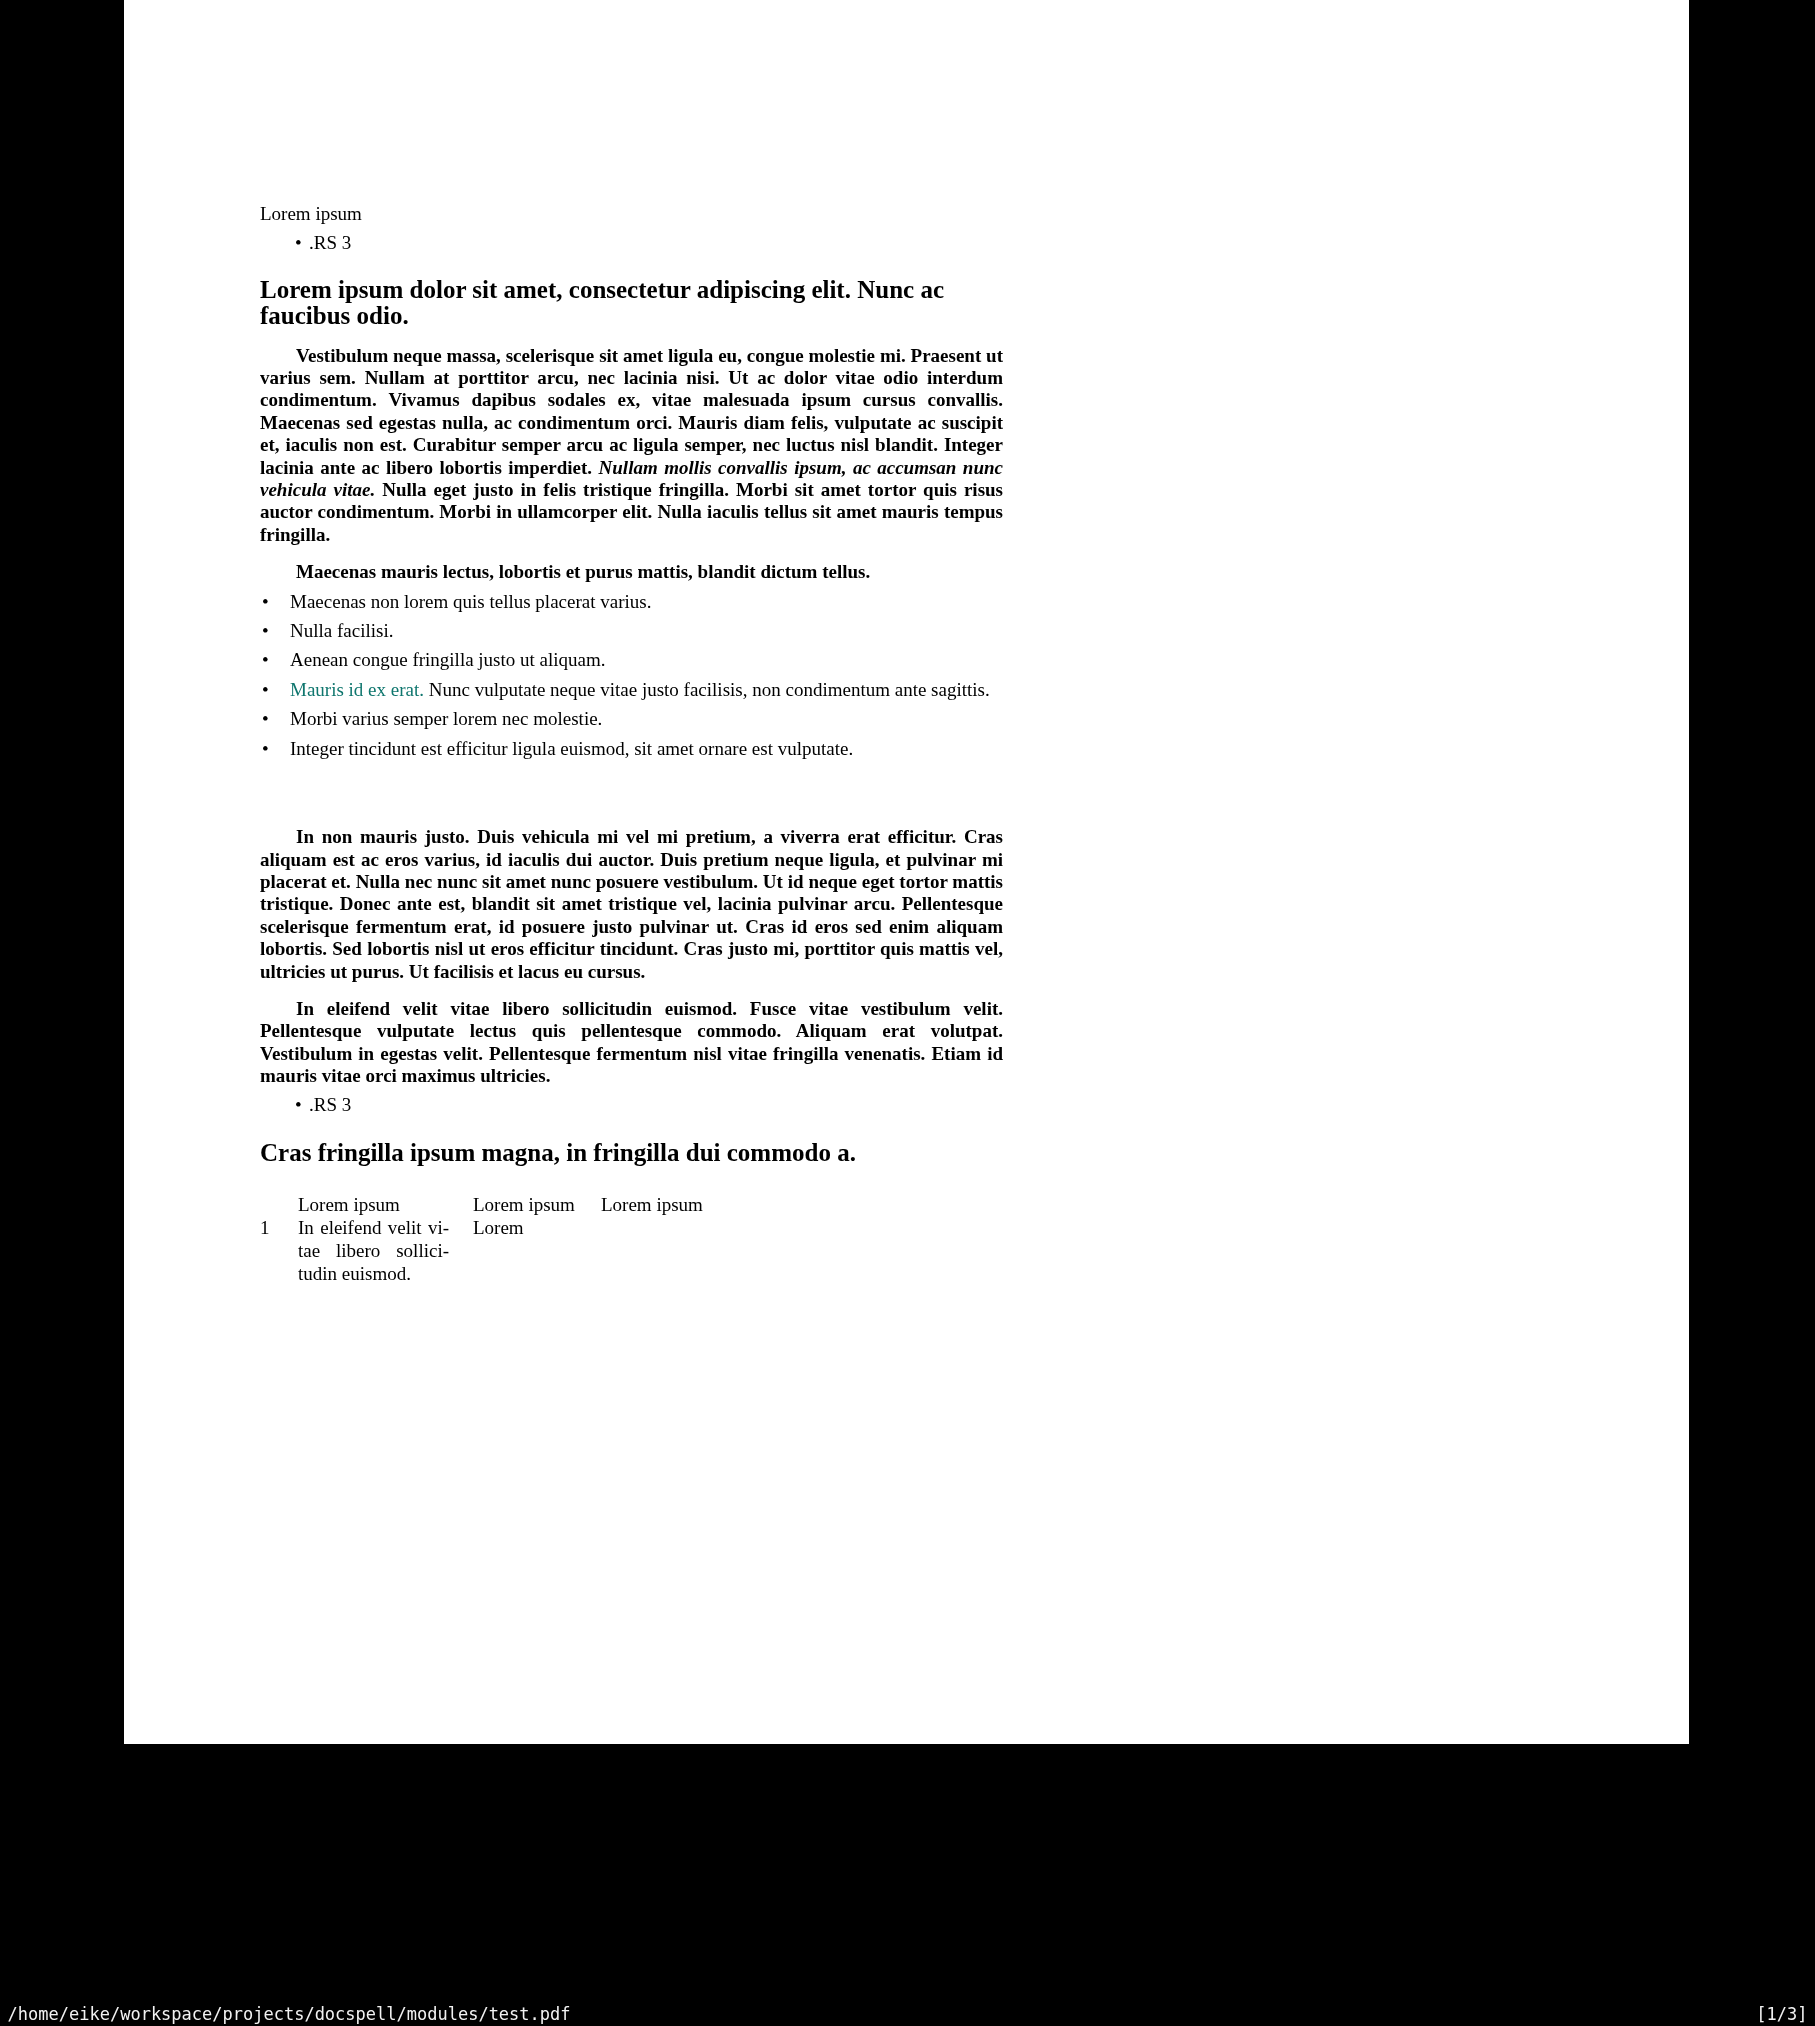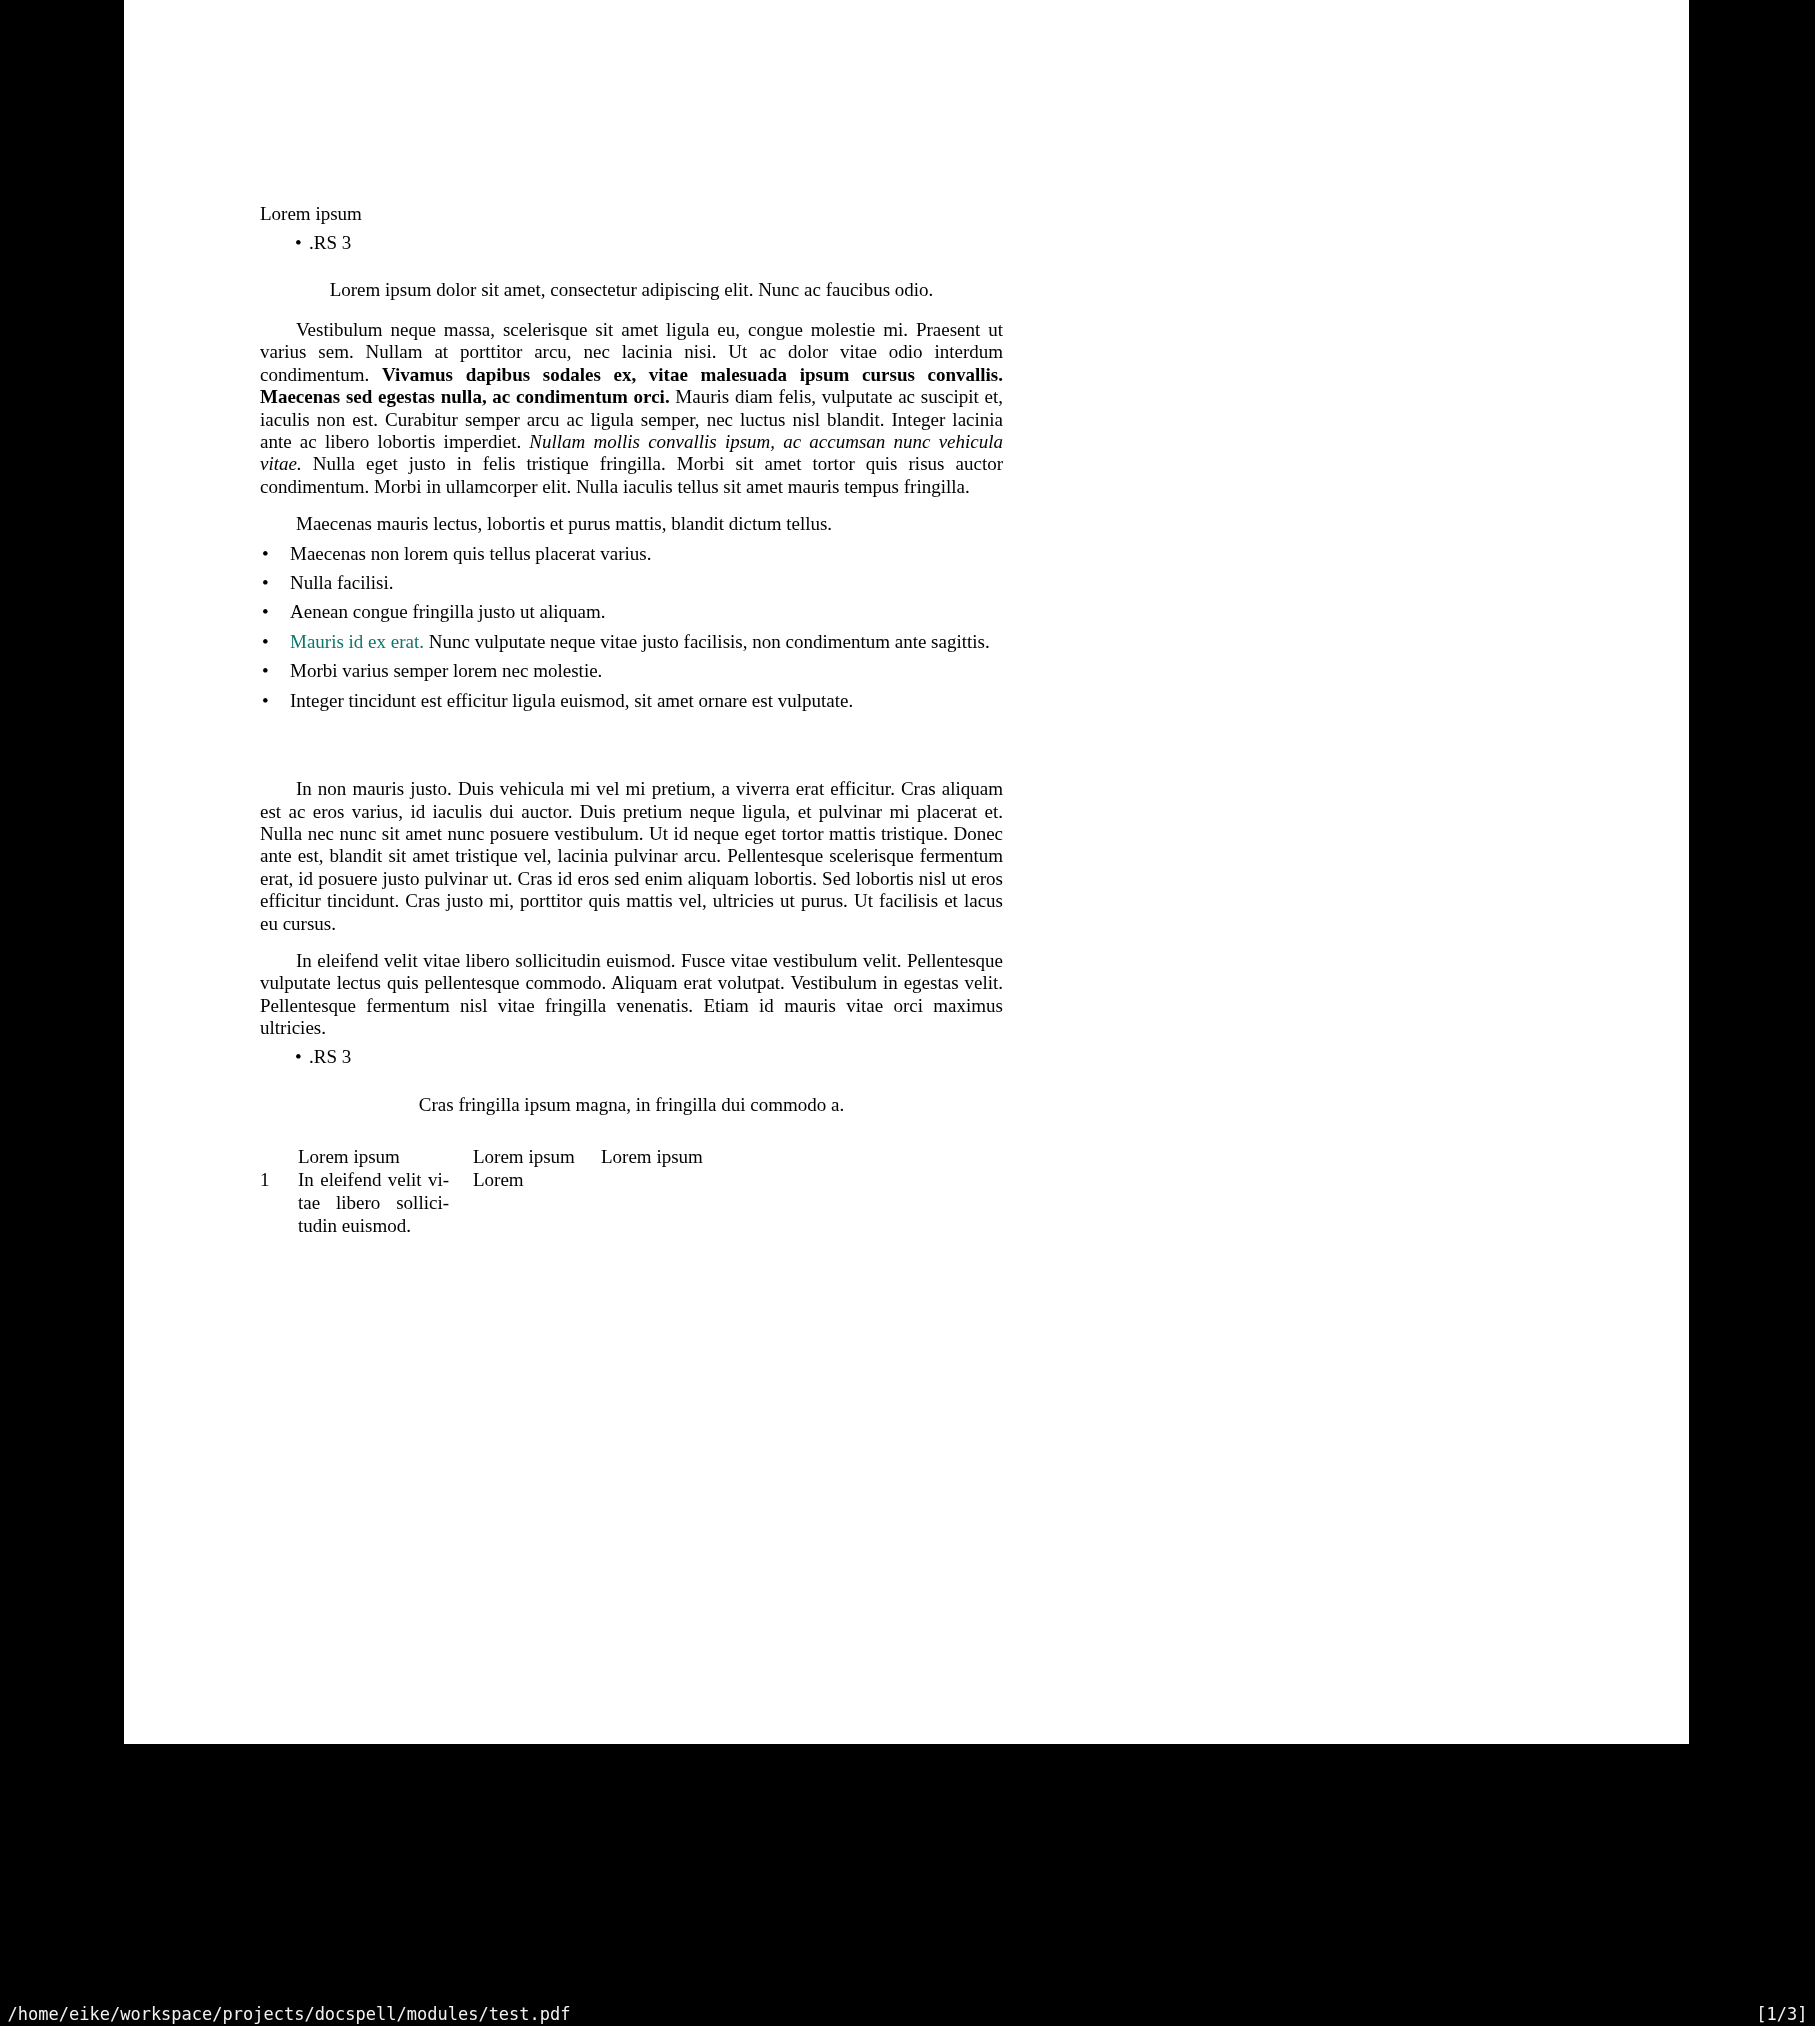--- a/index.html
+++ b/index.html
@@ -26,30 +26,30 @@
   }
   .intro-label { margin-top: 203px; }
   .rs-item {
     position: relative;
     padding-left: 49px;
   }
   .rs-item .marker { position: absolute; left: 35px; }
   .rs-1 { margin-top: 6.6px; }
   .rs-2 { margin-top: 6.6px; }
   .doc-heading {
-    font-weight: normal;
-    font-size: 19px;
+    font-weight: bold;
+    font-size: 25px;
     line-height: 25.6px;
-    text-align: center;
   }
   .h-1 { margin-top: 23px; }
   .h-2 { margin-top: 23px; }
   .para {
     text-align: justify;
     margin-top: 16px;
+    font-weight: bold;
   }
   .para.indent { text-indent: 36px; }
   .para-2 { margin-top: 15px; }
   .bullet-list { margin-top: 6.6px; }
   .bullet-item {
     position: relative;
     padding-left: 30px;
     margin-top: 7px;
   }
   .bullet-item .marker { position: absolute; left: 1.9px; }

